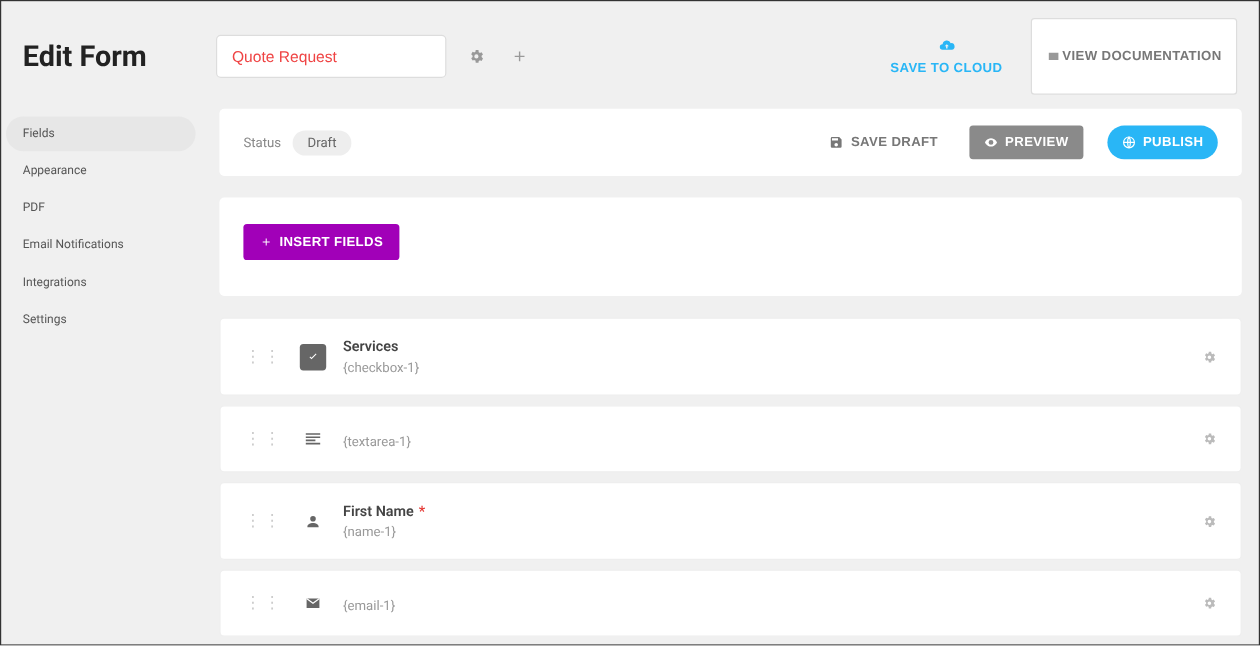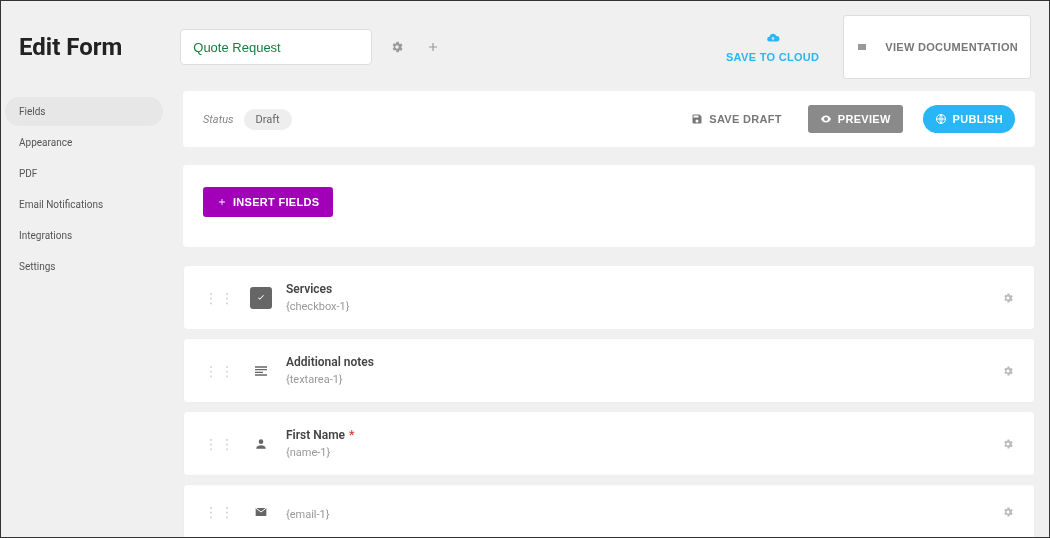--- a/index.html
+++ b/index.html
@@ -1,35 +1,35 @@
 <!DOCTYPE html>
 <html><head>
 <meta charset="utf-8">
 <style>
 * { margin:0; padding:0; box-sizing:border-box; }
 body { font-family: -apple-system, BlinkMacSystemFont, "Segoe UI", Roboto, Arial, sans-serif; background:#f0f0f0; font-size:13px; color:#555; }
 .frame { border:1px solid #333; width:1050px; height:538px; overflow:hidden; background:#f0f0f0; position:relative; }
 
 .topbar { display:flex; align-items:center; padding:14px 18px 8px; gap:14px; }
 .title { font-size:24px; font-weight:700; color:#222; margin-right:44px; }
-.name-input { width:192px; height:36px; border:1px solid #ddd; border-radius:4px; background:#fff; padding:0 12px; font-size:13px; color:#15803d; outline:none; }
+.name-input { width:192px; height:36px; border:1px solid #ddd; border-radius:4px; background:#fff; padding:0 12px; font-size:13px; color:#ef4444; outline:none; }
 .icon-btn { background:transparent; border:none; cursor:pointer; padding:4px; color:#999; }
 .top-spacer { flex:1; }
 .save-cloud { color:#29b6f6; font-size:11px; font-weight:700; letter-spacing:0.3px; background:transparent; border:none; cursor:pointer; display:flex; align-items:center; gap:6px; padding:6px 10px;flex-direction:column; }
-.doc-btn { border:1px solid #ddd; background:#fff; color:#777; font-size:11px; font-weight:700; letter-spacing:0.3px; padding:25px 12px; border-radius:3px; cursor:pointer; display:flex; align-items:flex-start; gap:17px; }
+.doc-btn { border:1px solid #ddd; background:#fff; color:#777; font-size:11px; font-weight:700; letter-spacing:0.3px; padding:25px 12px; border-radius:3px; cursor:pointer; display:flex; align-items:flex-start; gap:1px; }
 
 .body { display:flex; height:calc(100% - 58px); }
 .sidebar { width:170px; padding:10px 8px 0 4px; }
 .side-item { padding:9px 14px; border-radius:18px; font-size:10px; color:#555; cursor:pointer; margin-bottom:2px; }
 .side-item.active { background:#e7e7e7; }
 
 .main { flex:1; padding:4px 14px 0 12px; overflow:auto; }
 .card { background:#fff; border-radius:4px; margin-bottom:18px; }
 .statusbar { display:flex; align-items:center; padding:14px 20px; }
-.status-label { font-size:11px; color:#888; margin-right:10px;font-style:italic; }
+.status-label { font-size:11px; color:#888; margin-right:10px; }
 .status-pill { background:#eee; color:#666; font-size:11px; padding:4px 12px; border-radius:12px; }
 .statusbar .spacer { flex:1; }
 .savedraft { background:transparent; border:none; color:#777; font-size:11px; font-weight:700; letter-spacing:0.3px; cursor:pointer; display:flex; align-items:center; gap:6px; margin-right:14px; }
 .btn { border:none; border-radius:3px; padding:8px 12px; font-size:11px; font-weight:700; letter-spacing:0.3px; cursor:pointer; display:flex; align-items:center; gap:6px;margin-left:12px; }
 .btn-grey { background:#8a8a8a; color:#fff; margin-right:8px; }
 .btn-blue { background:#29b6f6; color:#fff;border-radius:14px; }
 
 .insert-wrap { padding:22px 20px 30px; }
 .btn-magenta { background:#a100b8; color:#fff; border:none; border-radius:3px; padding:9px 14px; font-size:11px; font-weight:700; letter-spacing:0.3px; cursor:pointer; display:flex; align-items:center; gap:6px; }
 
@@ -158,21 +158,20 @@
             </div>
           </div>
           <div class="field-row">
             <div class="drag-handle">⋮⋮</div>
             <div class="field-icon">
               <svg width="16" height="16" viewBox="0 0 24 24" fill="#666">
                 <path d="M3 5h18v2H3zM3 9h18v2H3zM3 13h12v2H3zM3 17h18v2H3z"></path>
               </svg>
             </div>
             <div class="field-texts">
-              <div class="field-label">Additional notes</div>
               <div class="field-slug">{textarea-1}</div>
             </div>
             <div class="field-gear">
               <svg width="12" height="12" viewBox="0 0 24 24" fill="#bbb">
                 <path d="M19.4 13a7 7 0 000-2l2-1.6-2-3.4-2.4 1a7 7 0 00-1.7-1L15 3h-4l-.3 2.5a7 7 0 00-1.7 1l-2.4-1-2 3.4L6.6 11a7 7 0 000 2l-2 1.6 2 3.4 2.4-1a7 7 0 001.7 1L11 21h4l.3-2.5a7 7 0 001.7-1l2.4 1 2-3.4zM12 15a3 3 0 110-6 3 3 0 010 6z"></path>
               </svg>
             </div>
           </div>
           <div class="field-row">
             <div class="drag-handle">⋮⋮</div>

